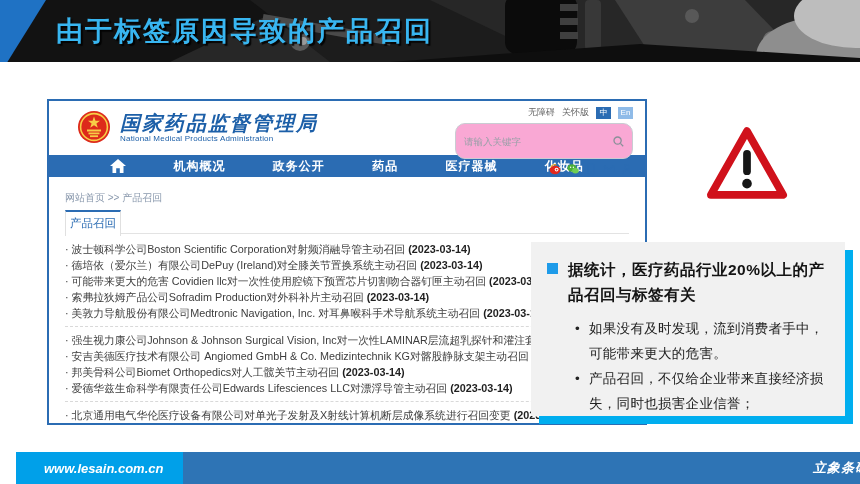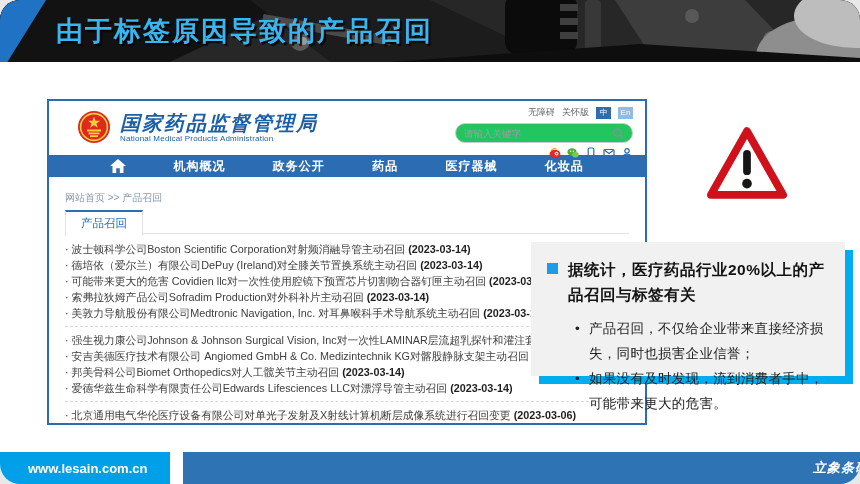--- a/index.html
+++ b/index.html
@@ -1,18 +1,18 @@
 <!DOCTYPE html>
 <html><head>
 <meta charset="utf-8">
 <style>
   * { margin:0; padding:0; box-sizing:border-box; }
   html,body { background:#e8e8e8; }
   body { font-family:"Liberation Sans","DejaVu Sans",sans-serif; }
-  .slide { position:relative; width:860px; height:484px; background:#ffffff; overflow:hidden;border-radius:20px; }
+  .slide { position:relative; width:860px; height:484px; background:#ffffff; overflow:hidden; }
 
   
   .slide-header { position:absolute; left:0; top:0; width:860px; height:62px; background:#232323; overflow:hidden; }
   .slide-header svg.photo { display:block; width:100%; height:100%; }
   .header-accent { position:absolute; left:0; top:0; width:46px; height:62px; background:#1F72C4;
                    clip-path:polygon(0 0, 100% 0, 16% 100%, 0 100%); }
   .page-title { position:absolute; left:56px; top:50%; transform:translateY(-50%);
                 font-size:27px; font-weight:bold; color:#38B6F1; letter-spacing:2px;
                 text-shadow:2px 2px 1px rgba(0,0,0,.85); white-space:nowrap; }
 
@@ -22,62 +22,62 @@
   .card-top { position:relative; height:54px; background:#fff; }
   .logo-wrap { position:absolute; left:28px; top:9px; display:flex; align-items:center; gap:9px; }
   .org-cn { font-size:20px; font-weight:bold; color:#1C5FA8; letter-spacing:2px; line-height:22px;font-style:italic; }
   .org-en { font-size:8px; color:#1C5FA8; letter-spacing:.2px; }
   .top-right { position:absolute; right:12px; top:5px; }
   .top-links { display:flex; justify-content:flex-end; align-items:center; gap:7px; }
   .top-link { font-size:9px; color:#666; }
   .lang-box { display:inline-flex; align-items:center; justify-content:center;
               width:15px; height:12px; font-size:8px; color:#fff; background:#2B6CB3; }
   .lang-box.en { background:#8FBBE8; }
-  .search-pill { margin-top:4px; width:178px; height:20px; border:1px solid #c9ccd2; border-radius:10px;
-                 background:#22c55e; display:flex; align-items:center; justify-content:space-between; padding:0 8px; }
+  .search-pill { margin-top:4px; width:178px; height:36px; border:1px solid #c9ccd2; border-radius:10px;
+                 background:#f9a8d4; display:flex; align-items:center; justify-content:space-between; padding:0 8px; }
   .search-pill input { border:none; outline:none; width:130px; font-size:9.5px; color:#444; background:transparent; }
   .search-pill input::placeholder { color:#9aa0a8; }
   .icon-row { margin-top:4px; display:flex; justify-content:flex-end; align-items:center; gap:6px; }
   .icon-row .ic { display:inline-flex; width:12px; height:12px; }
 
   .main-nav { height:22px; background:#2B6CB3; display:flex; align-items:center;
               justify-content:space-evenly; padding:0 14px; }
   .nav-item { color:#fff; font-size:12px; font-weight:bold; letter-spacing:1px; cursor:pointer; }
   .nav-home { display:inline-flex; width:16px; height:14px; cursor:pointer; }
 
   .breadcrumb { font-size:10px; color:#8A99AD; padding:14px 16px 5px; }
 
   .tab-row { margin:0 16px; border-bottom:1px solid #e3e3e3; height:24px; }
   .tab { display:inline-block; position:relative; top:0; font-size:11.5px; color:#2B6CB3;
          background:#fff; border:1px solid #e0e0e0; border-top:2px solid #2B6CB3; border-bottom:none;
-         padding:4px 15px 5px; }
+         padding:4px 4px 5px; }
 
   .recall-list { padding:7px 16px 0; }
   .recall-item { font-size:10.8px; color:#3d3d3d; line-height:16px;
                  white-space:nowrap; overflow:hidden; cursor:pointer; }
   .recall-item .date { font-weight:bold; color:#1f1f1f; }
   .list-sep { border-top:1px dashed #d9d9d9; margin:5px 0; }
 
   
   .warning { position:absolute; left:704px; top:122px; width:86px; height:82px; }
 
   
-  .info-box { position:absolute; left:531px; top:242px; width:314px; height:134px;
+  .info-box { position:absolute; left:531px; top:242px; width:314px; height:174px;
               background:#F1F1F1; box-shadow:8px 8px 0 0 #00AEEF; padding:15px 14px 0 16px; }
   .info-title { display:flex; gap:10px; }
   .bullet-square { flex:0 0 11px; width:11px; height:11px; background:#1E9BE9; margin-top:6px; }
   .info-title-text { font-size:15.5px; font-weight:bold; color:#141414; line-height:25px; letter-spacing:.5px; }
   .info-bullets { list-style:none; margin:9px 0 0 27px; }
   .info-bullets li { position:relative; font-size:13.5px; color:#222; line-height:25px; padding-left:15px; letter-spacing:.3px; }
   .info-bullets li::before { content:"•"; position:absolute; left:1px; color:#222; }
 
   
-  .footer-left { position:absolute; left:0; top:452px; width:170px; height:32px; background:#00A0E9;
+  .footer-left { position:absolute; left:16px; top:452px; width:170px; height:32px; background:#00A0E9;
                  color:#fff; display:flex; align-items:center; padding-left:28px;
-                 font-size:13px; font-weight:bold; }
+                 font-size:13px; font-weight:bold; font-style:italic; }
   .footer-right { position:absolute; left:170px; top:452px; width:690px; height:32px; background:#2E74B5;
                   color:#fff; display:flex; align-items:center; justify-content:flex-end; padding-right:4px;
                   font-size:13px; font-weight:bold; font-style:italic; letter-spacing:1px;margin-left:13px; }
 </style>
 </head>
 <body>
 
 <div class="slide">
 
   <div class="slide-header">
@@ -218,22 +218,22 @@
       <circle cx="50" cy="70" r="5.6" fill="#161616"></circle>
     </svg>
   </div>
 
   <div class="info-box">
     <div class="info-title">
       <span class="bullet-square"></span>
       <span class="info-title-text">据统计，医疗药品行业20%以上的产品召回与标签有关</span>
     </div>
     <ul class="info-bullets">
+        <li>如果没有及时发现，流到消费者手中，可能带来更大的危害。</li>
         <li>产品召回，不仅给企业带来直接经济损失，同时也损害企业信誉；</li>
-        <li>如果没有及时发现，流到消费者手中，可能带来更大的危害。</li>
       </ul>
   </div>
 
   <div class="footer-left">
     <span>www.lesain.com.cn</span>
   </div>
   <div class="footer-right">
     <span>立象条码</span>
   </div>
 

